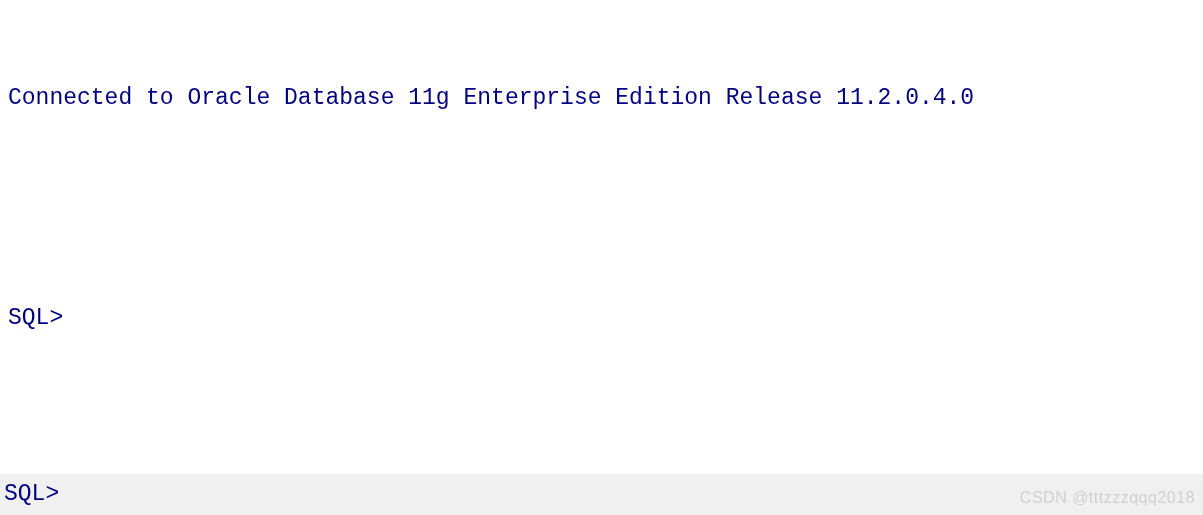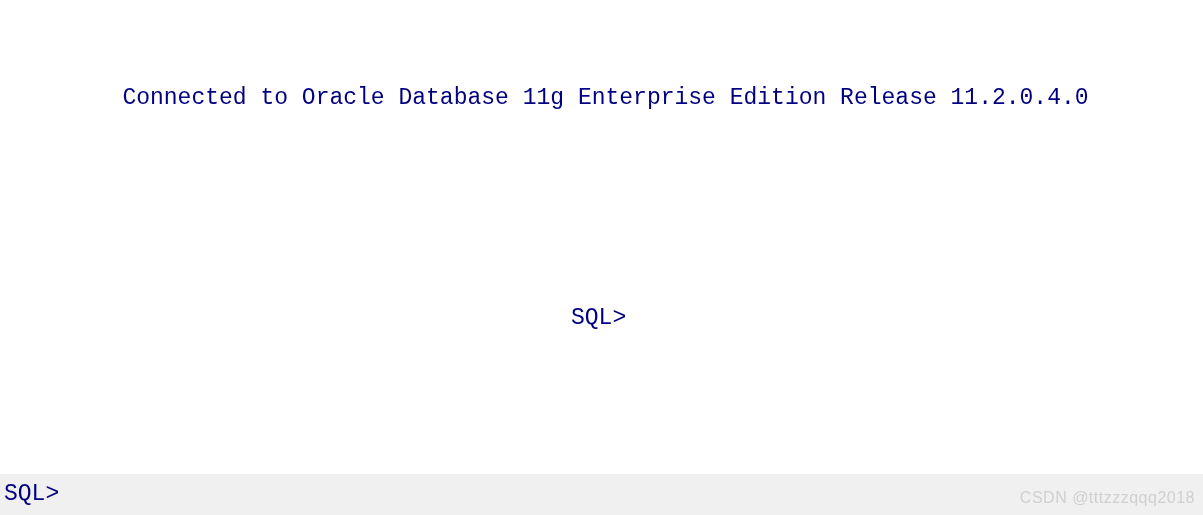--- a/index.html
+++ b/index.html
@@ -16,21 +16,20 @@
       height: 515px;
       position: relative;
       line-height: 1.6;
       padding: 6px 0 0 8px;
     }
     .terminal-area {
       white-space: pre;
     }
     .line {
       display: block;
-      text-align: center;
     }
     .blank-line {
       display: block;
       height: 1.6em;
     }
     .prompt-input {
       position: absolute;
       bottom: 0;
       left: 0;
       width: 100%;

